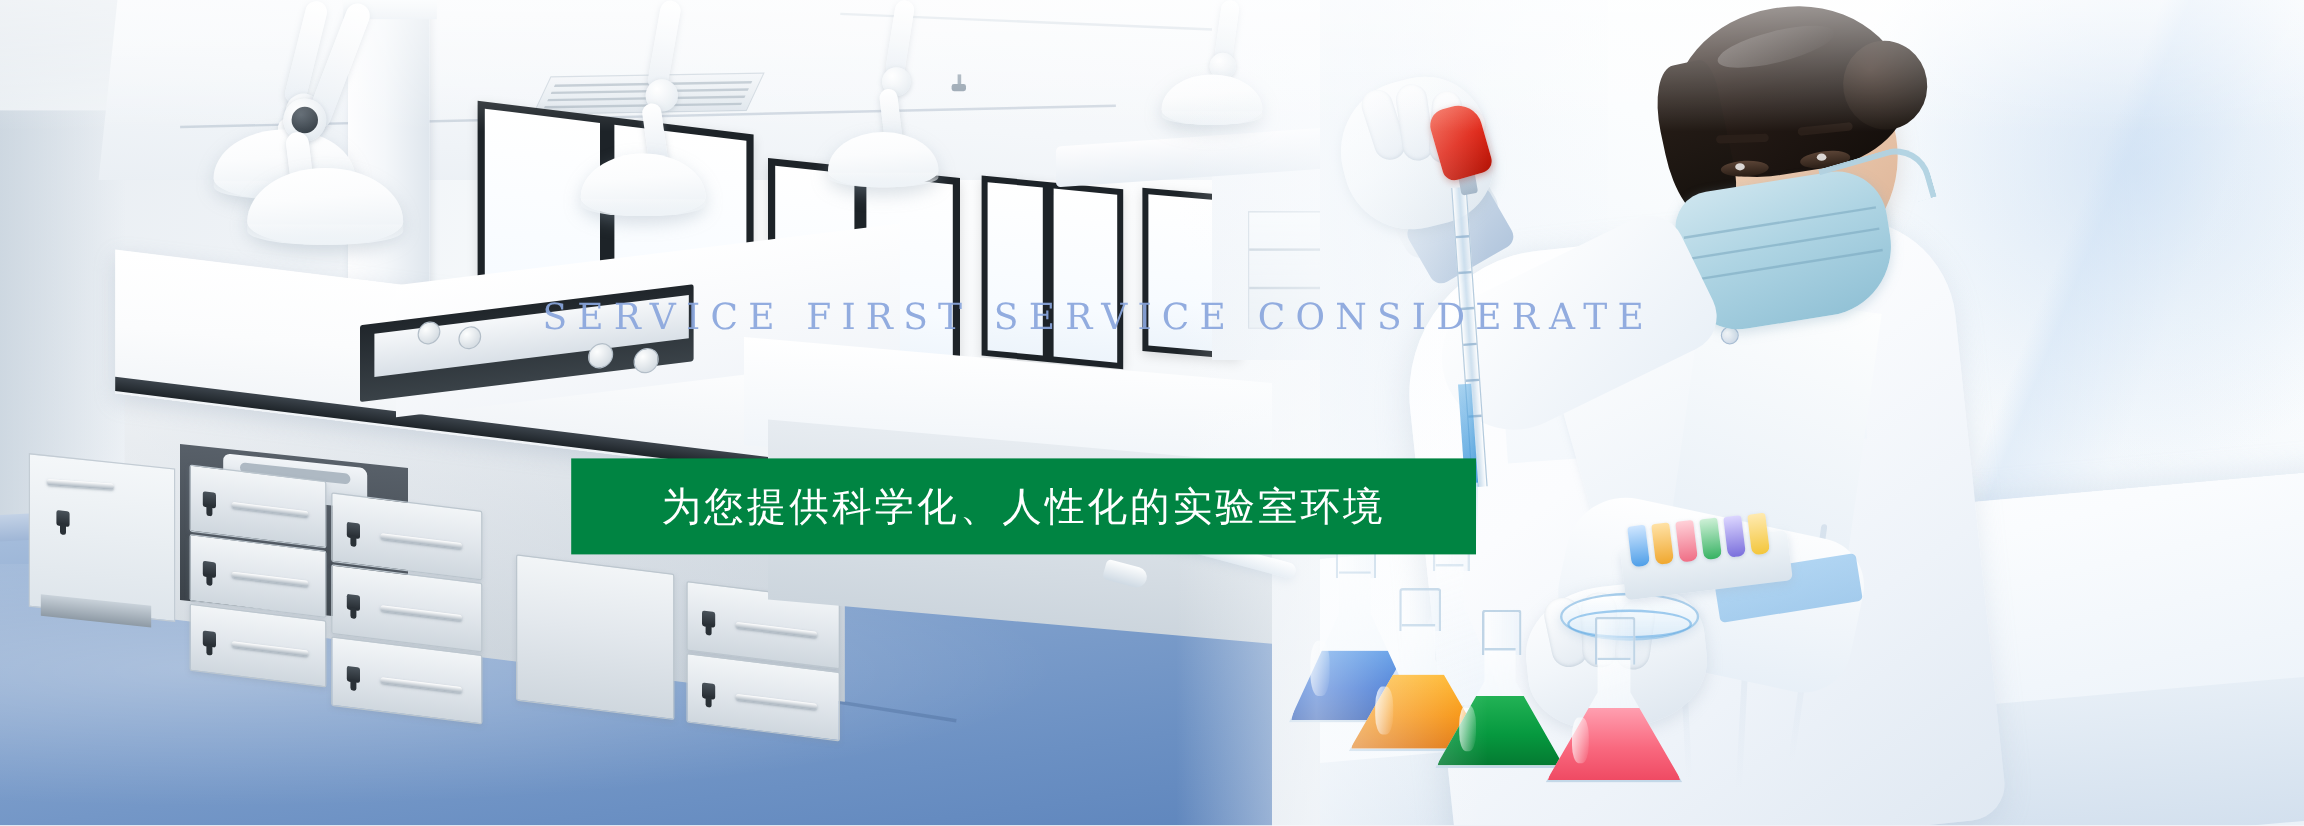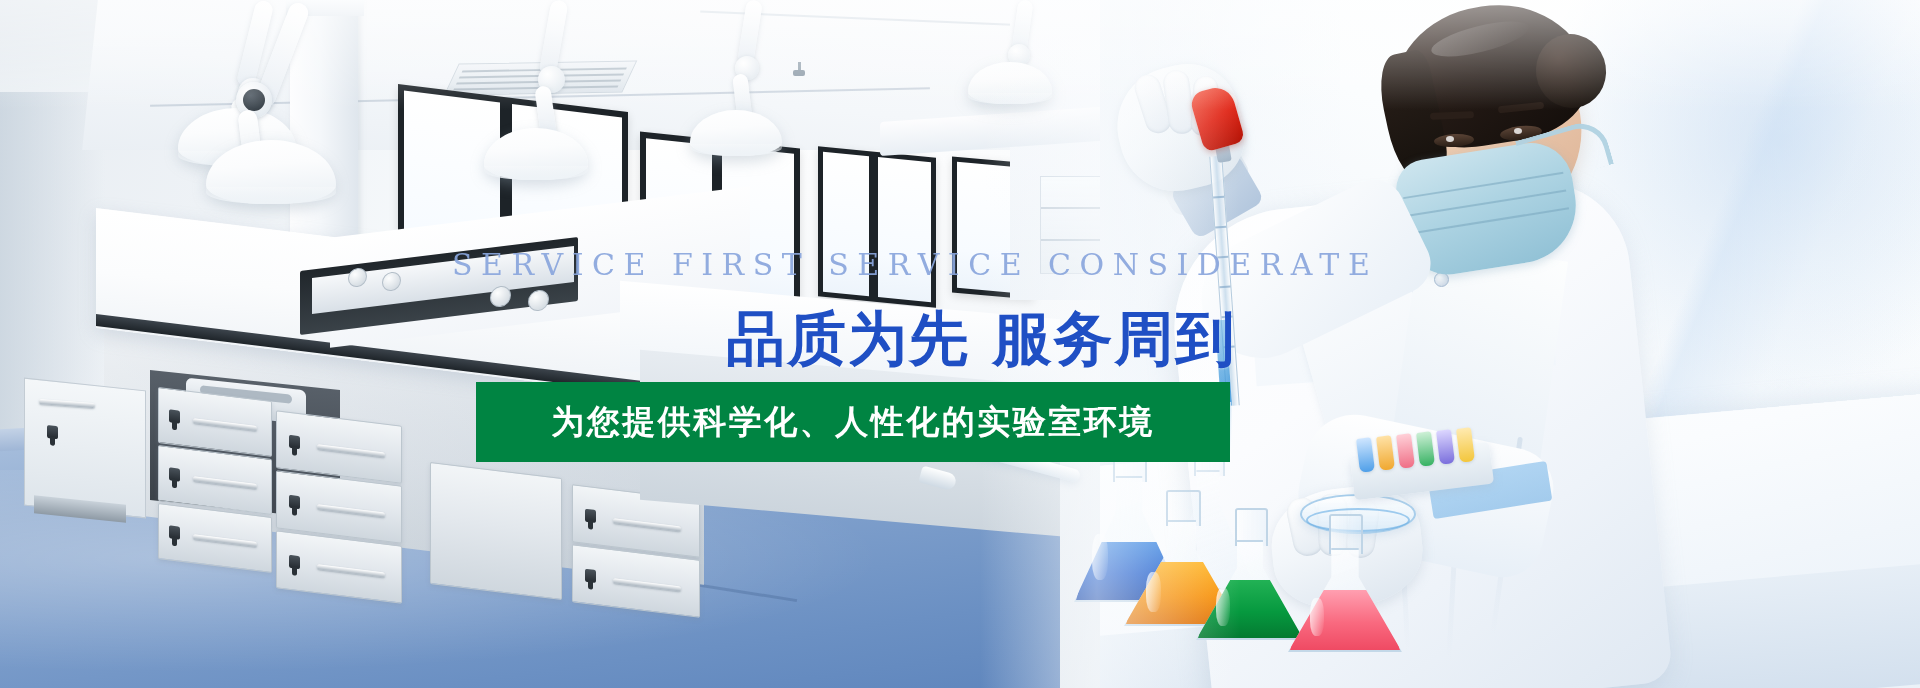--- a/index.html
+++ b/index.html
@@ -915,21 +915,20 @@
   <div class="tube" id="tb2"></div>
   <div class="tube" id="tb3"></div>
   <div class="tube" id="tb4"></div>
   <div class="tube" id="tb5"></div>
   <div class="tube" id="tb6"></div>
 
   <div class="layer" id="blend-seam"></div>
   <div class="layer" id="top-sheen"></div>
 
   <div id="green-band" style="background: rgb(0, 132, 66);">
-    <span id="green-band-text" style="color: rgb(255, 255, 255); font-weight: bold;">为您提供科学化、人性化的实验室环境</span>
+    <span id="green-band-text" style="color: rgb(255, 255, 255);">为您提供科学化、人性化的实验室环境</span>
   </div>
 
   <div id="text-block">
     <div id="eyebrow" style="color: rgb(138, 166, 221);">SERVICE FIRST SERVICE CONSIDERATE</div>
-    <div id="headline" style="color: rgb(31, 79, 196);">品质为先 服务周到</div>
   </div>
 
 </div>
 
 </body></html>

